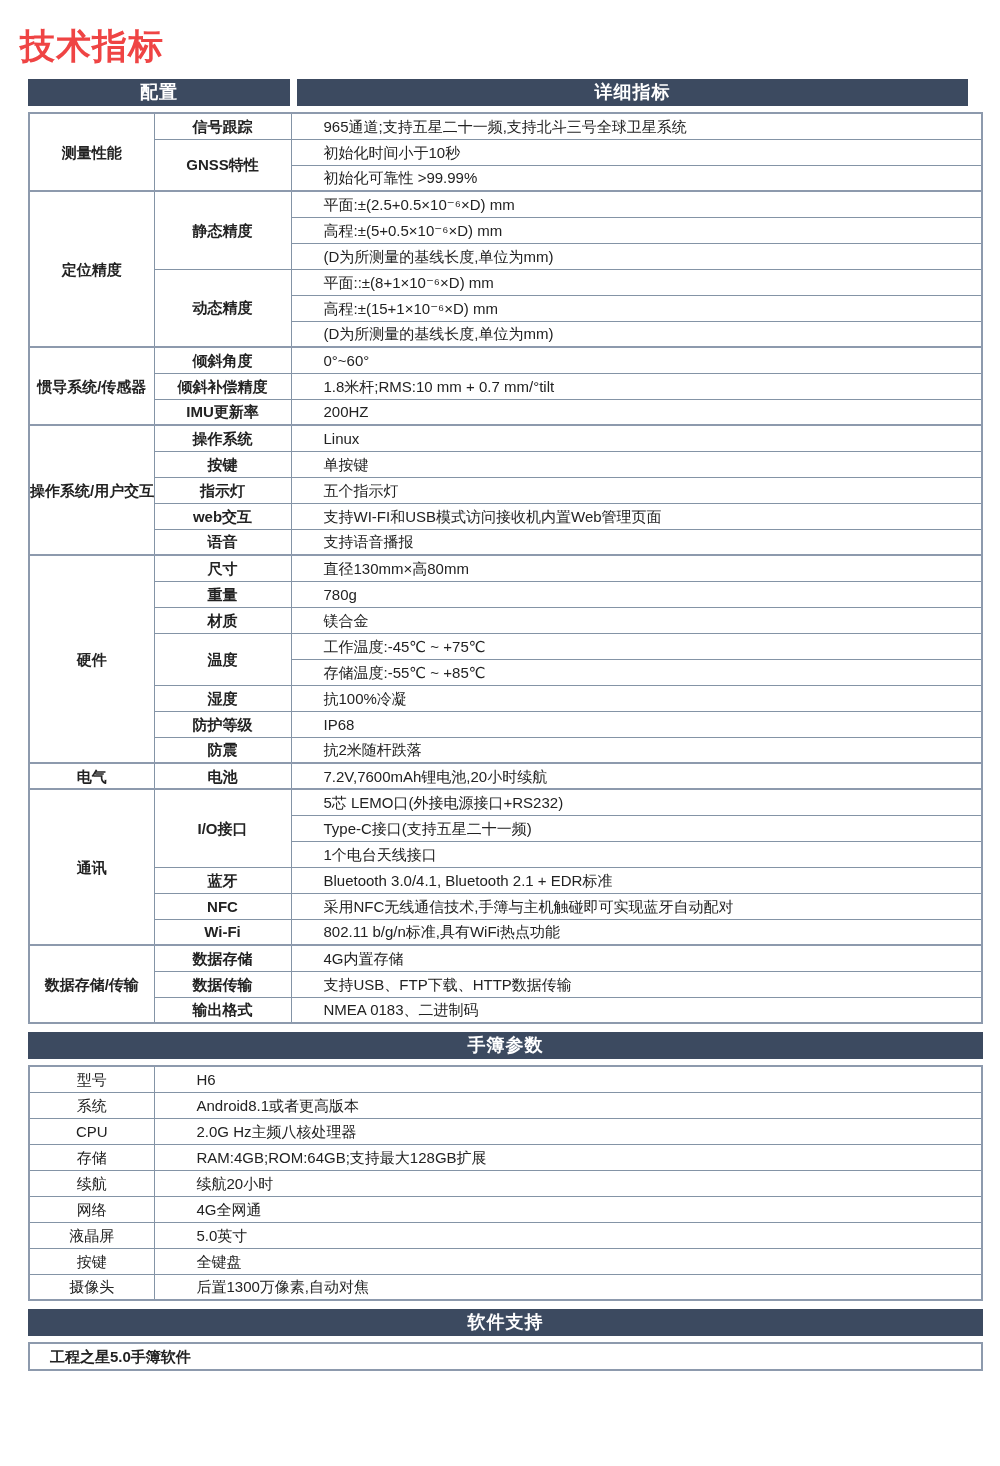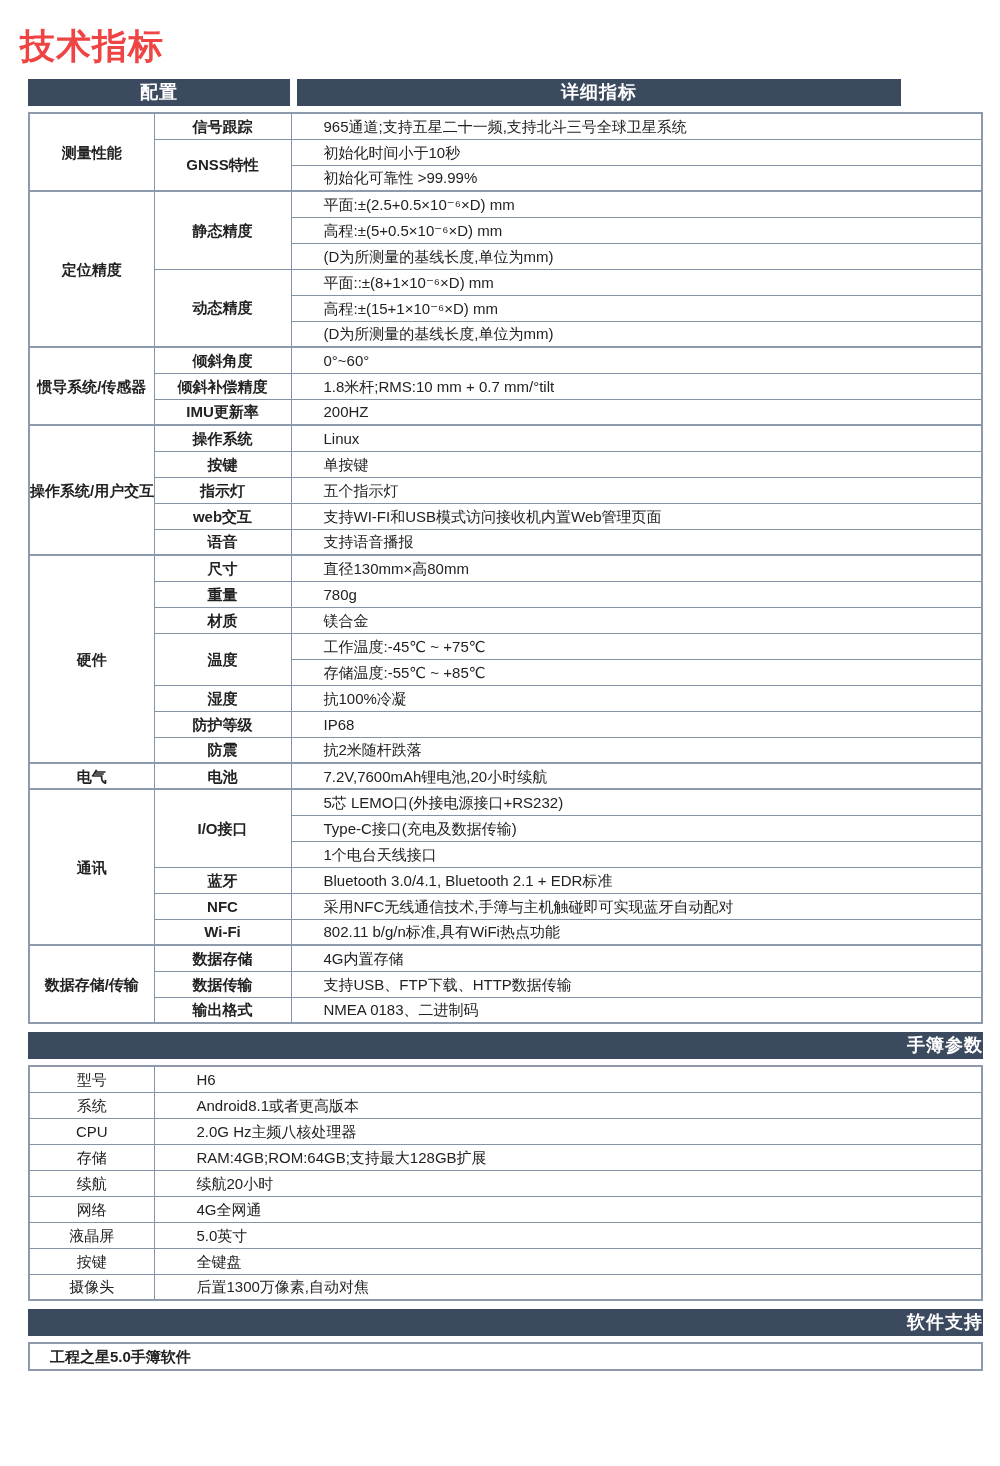--- a/index.html
+++ b/index.html
@@ -20,35 +20,35 @@
     font-size: 35px;
     font-weight: 700;
     color: #ef4444;
     letter-spacing: 1px;
     line-height: 1.15;
   }
   .hdr-row {
     display: flex;
     gap: 7px;
     margin-bottom: 6px;
-    width: 873px;
+    width: 940px;
   }
   .bar {
     background: #3c4a60;
     color: #ffffff;
     font-size: 18px;
     font-weight: 600;
     text-align: center;
     height: 27px;
     line-height: 27px;
     letter-spacing: 1px;
   }
   .bar-config { width: 262px; }
   .bar-detail { flex: 1; }
-  .bar-full { width: 955px; margin-bottom: 6px; text-align: right; }
+  .bar-full { width: 955px; margin-bottom: 6px; }
   table {
     border-collapse: collapse;
     width: 955px;
     table-layout: fixed;
     border: 2px solid #8d9aad;
   }
   table.spec { margin-bottom: 8px; }
   table.ctrl { margin-bottom: 8px; }
   td {
     border: 1px solid #8494a6;
@@ -193,21 +193,21 @@
           <td class="cat" rowspan="1">电气</td>
           <td class="sub" rowspan="1">电池</td>
           <td class="val">7.2V,7600mAh锂电池,20小时续航</td>
         </tr>
         <tr class="sec-start">
           <td class="cat" rowspan="6">通讯</td>
           <td class="sub" rowspan="3">I/O接口</td>
           <td class="val">5芯 LEMO口(外接电源接口+RS232)</td>
         </tr>
         <tr>
-          <td class="val">Type-C接口(充电及数据传输)</td>
+          <td class="val">Type-C接口(支持五星二十一频)</td>
         </tr>
         <tr>
           <td class="val">1个电台天线接口</td>
         </tr>
         <tr>
           <td class="sub" rowspan="1">蓝牙</td>
           <td class="val">Bluetooth 3.0/4.1, Bluetooth 2.1 + EDR标准</td>
         </tr>
         <tr>
           <td class="sub" rowspan="1">NFC</td>

